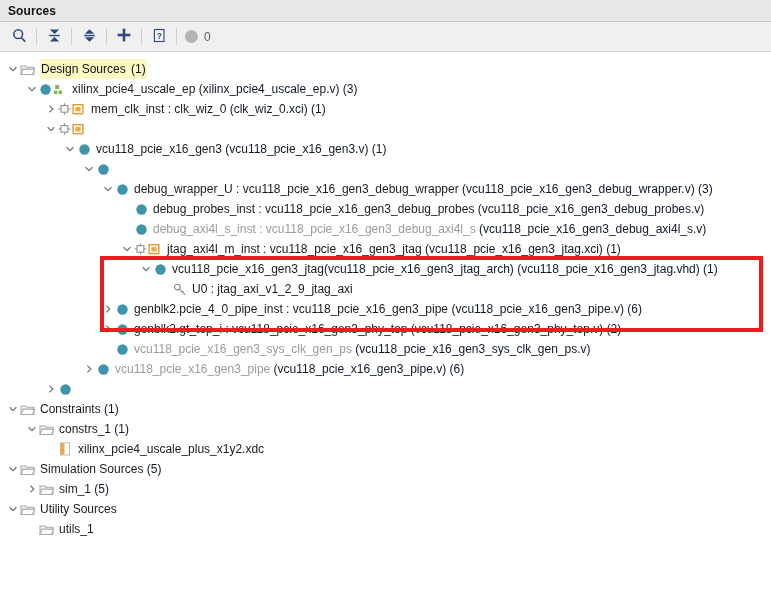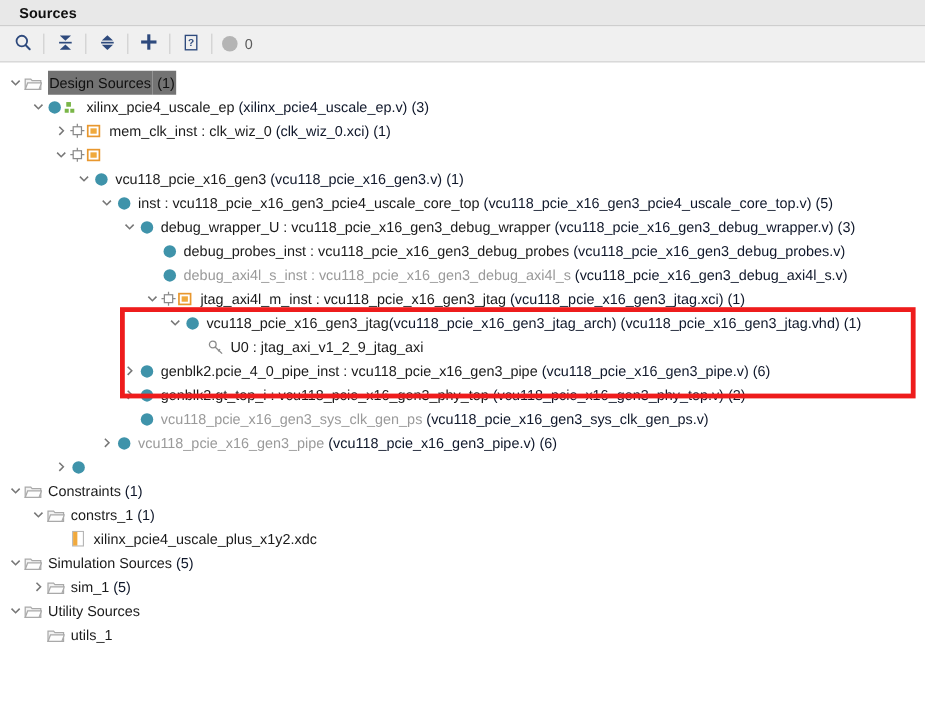--- a/index.html
+++ b/index.html
@@ -11,21 +11,21 @@
     color:#1c2b3a;
     overflow:hidden;
     position:relative;
   }
   
   #titlebar{
     height:22px;
     background:#e8e8e8;
     border-bottom:1px solid #c8c8c8;
     display:flex;align-items:center;
-    padding-left:16px;
+    padding-left:8px;
     box-sizing:border-box;
   }
   #titlebar .title{
     font-weight:bold;font-size:12px;color:#101010;
     letter-spacing:0.1px;
   }
   
   #toolbar{
     height:30px;
     background:#f0f0f0;
@@ -76,21 +76,21 @@
     flex:0 0 auto;
     display:flex;align-items:center;justify-content:center;
     margin-right:4px;
   }
   .lbl{overflow:hidden;text-overflow:clip;}
   .name{color:#1a1a1a;}
   .bold{font-weight:normal;}
   .dim{color:#0f172a;font-weight:normal;}
   .dimname{color:#9a9a9a;}
   .sel{
-    background:#737373;
+    background:#fef9c3;
     color:#101010;
     padding:12px 1px;
   }
   
   .ind{flex:0 0 auto;}
   
   #redbox{
     position:absolute;
     left:100px;top:256px;
     width:663px;height:76px;
@@ -262,21 +262,20 @@
       <span class="twisty">
         <svg width="10" height="10" viewBox="0 0 10 10">
           <polyline points="1.6,3.2 5,6.6 8.4,3.2" fill="none" stroke="#777" stroke-width="1.3"></polyline>
         </svg>
       </span>
       <span class="ico" style="flex: 0 0 16px;">
         <svg width="13" height="13" viewBox="0 0 14 14">
           <circle cx="7" cy="7" r="5.6" fill="#3f93aa"></circle>
         </svg>
       </span>
-      <span class="lbl"><span class="name bold">inst : vcu118_pcie_x16_gen3_pcie4_uscale_core_top</span><span class="dim"> (vcu118_pcie_x16_gen3_pcie4_uscale_core_top.v)</span><span class="dim"> (5)</span></span>
     </div>
     <div class="row">
       <span class="ind" style="width: 101px;"></span>
       <span class="twisty">
         <svg width="10" height="10" viewBox="0 0 10 10">
           <polyline points="1.6,3.2 5,6.6 8.4,3.2" fill="none" stroke="#777" stroke-width="1.3"></polyline>
         </svg>
       </span>
       <span class="ico" style="flex: 0 0 16px;">
         <svg width="13" height="13" viewBox="0 0 14 14">

